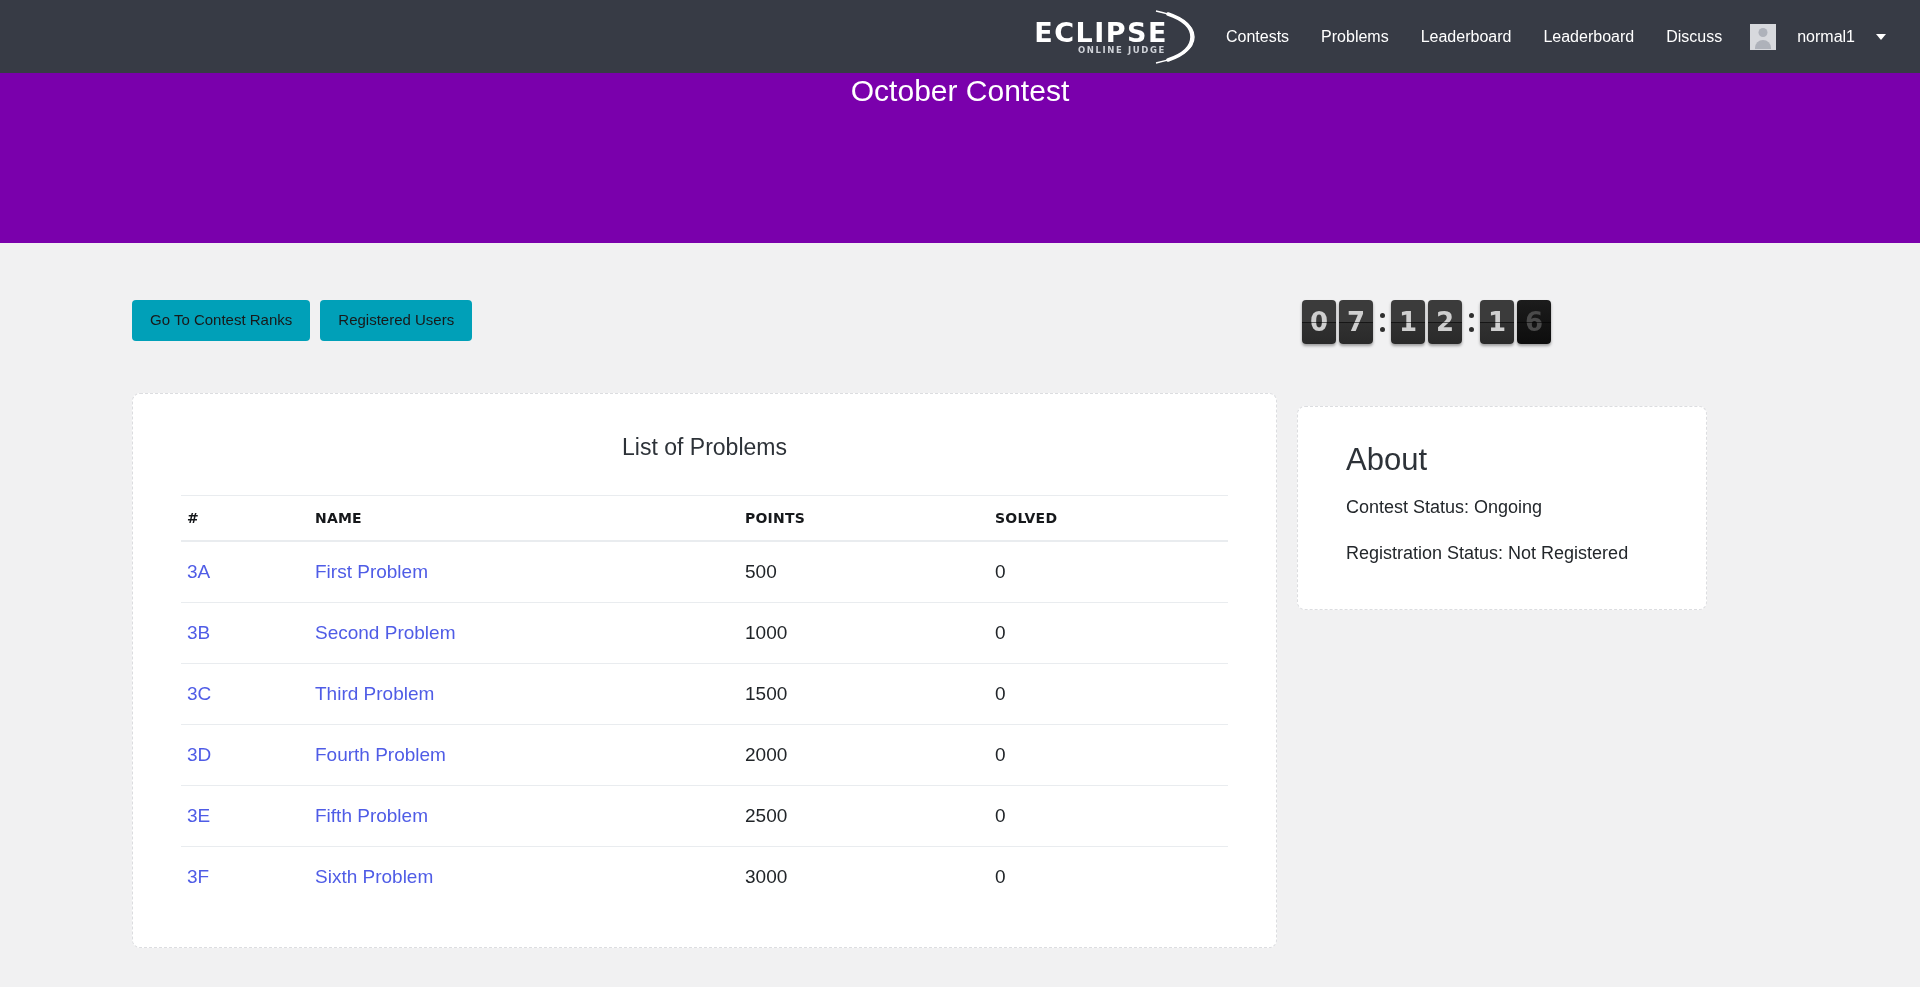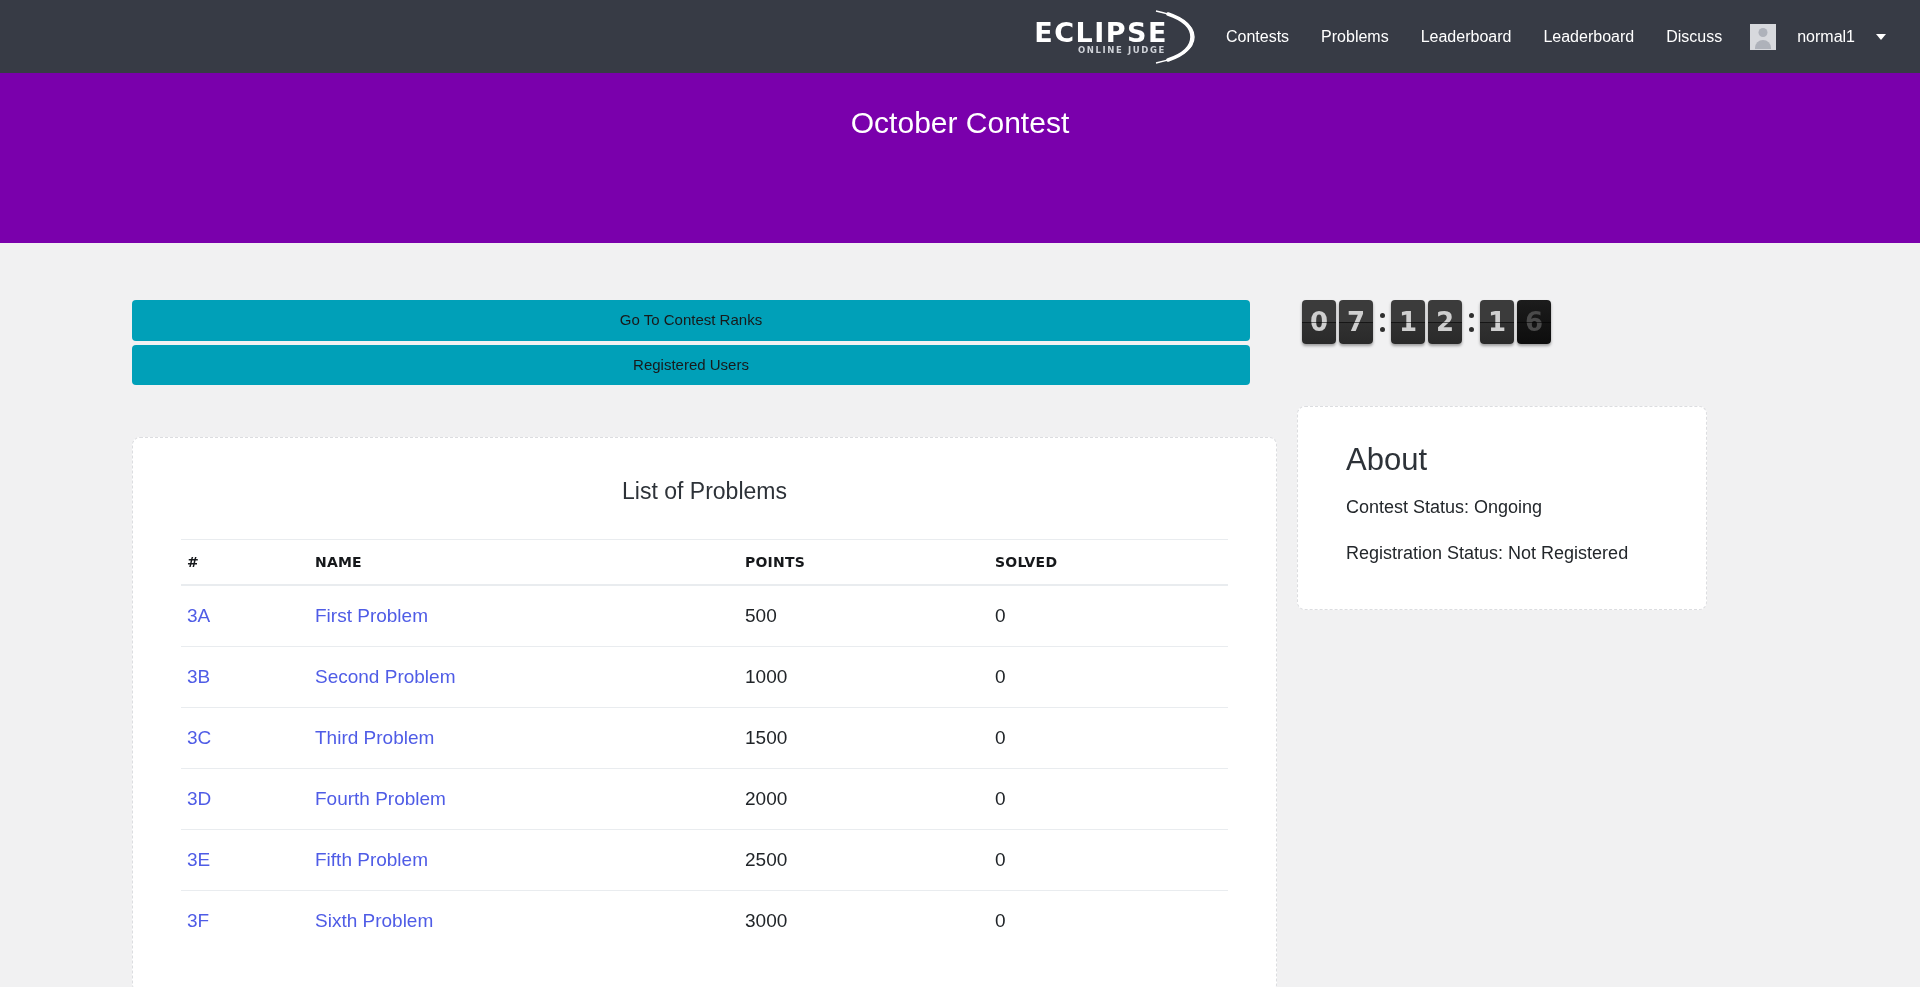--- a/index.html
+++ b/index.html
@@ -123,21 +123,20 @@
     border-top: 6px solid #ffffff;
     display: inline-block;
   }
 
   
   .hero {
     background: #7a00ac;
     height: 170px;
     display: flex;
     justify-content: center;
-    padding-top: 32px;
   }
   .hero-title {
     color: #ffffff;
     font-size: 30px;
     font-weight: normal;
     margin: 0;
     line-height: 1.2;
   }
 
   
@@ -151,23 +150,22 @@
     padding-top: 57px;
   }
   .col-right {
     flex: 1;
     padding-top: 57px;
     padding-left: 47px;
   }
 
   .btn-row {
     display: flex;
-    gap: 4px;
+    gap: 10px;
     margin-bottom: 52px;
-    flex-direction: column;
   }
   .btn {
     background: #00a0b8;
     color: #18191a;
     border: none;
     border-radius: 4px;
     font-size: 15px;
     font-family: "Liberation Sans", sans-serif;
     padding: 12px 18px;
     cursor: pointer;

